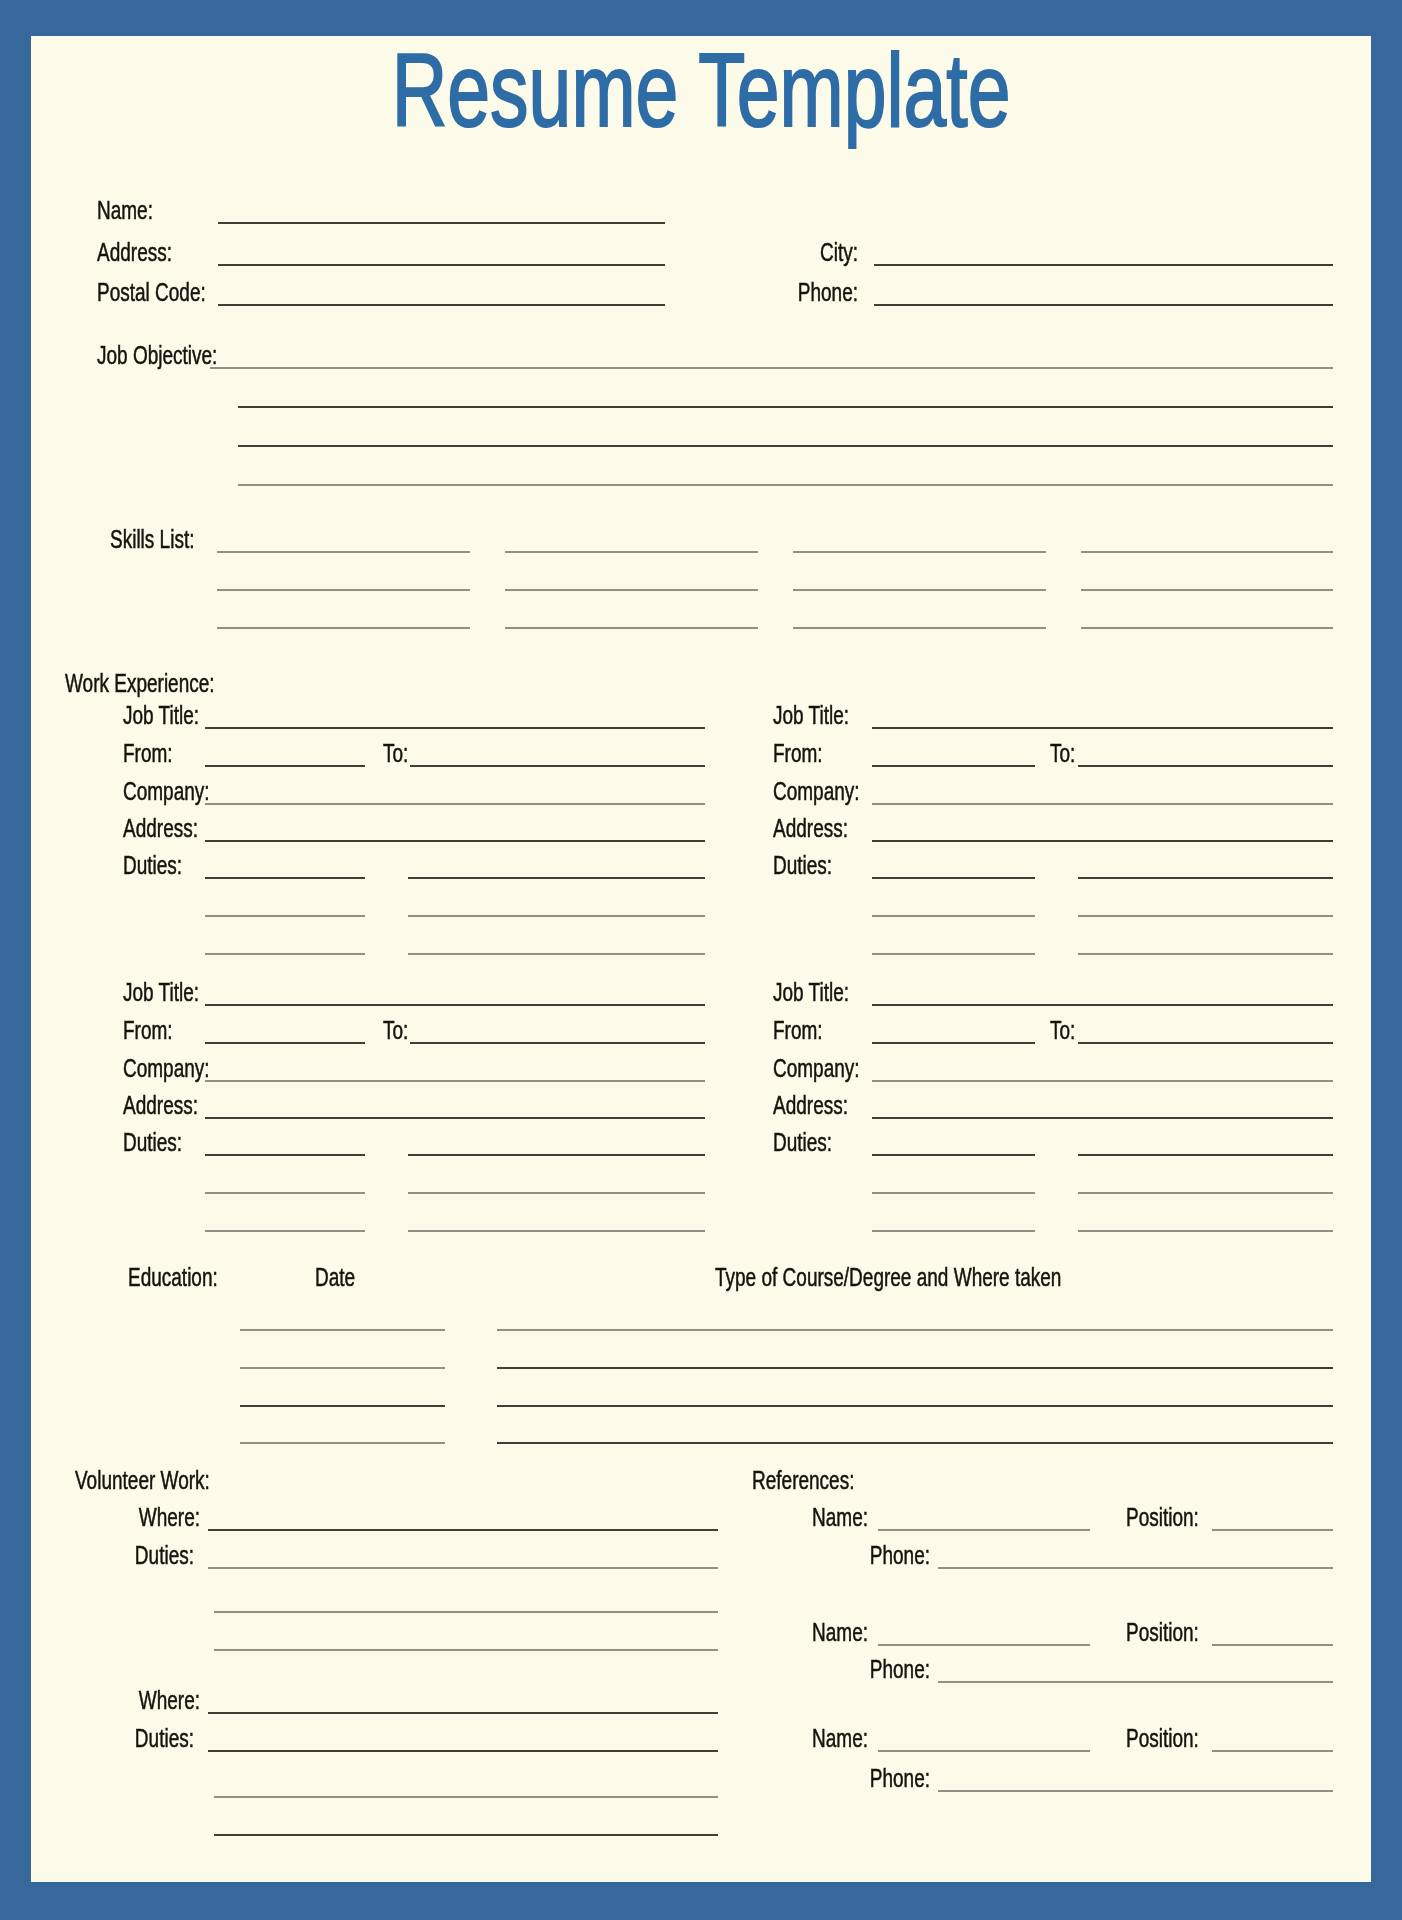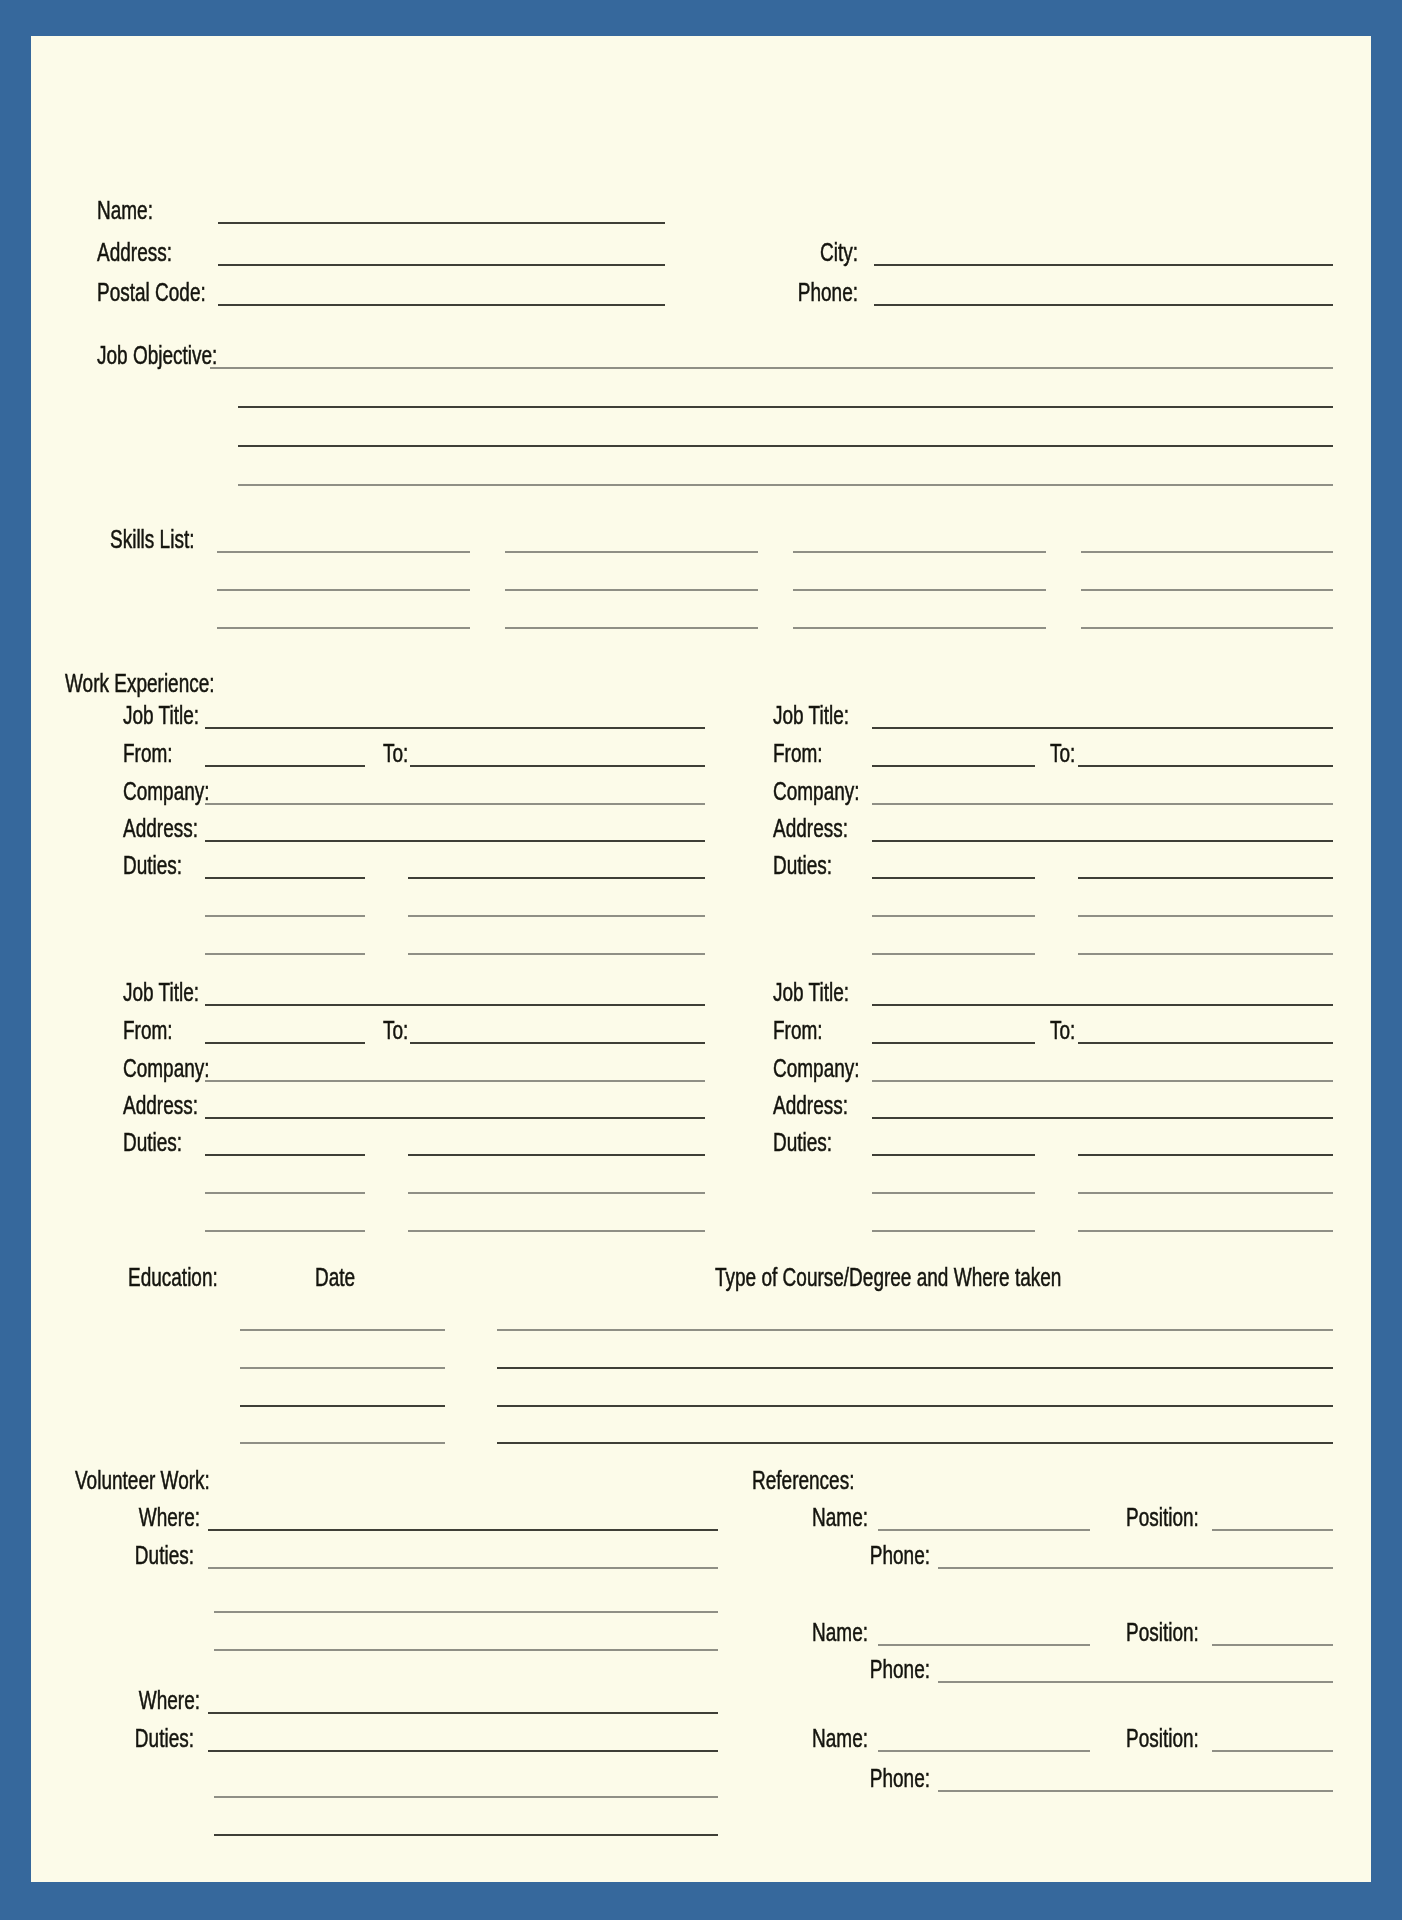--- a/index.html
+++ b/index.html
@@ -60,20 +60,23 @@
     z-index:1;
   }
   .fill.g{border-bottom-color:#8f8f85;}
 </style>
 </head>
 <body>
 
 <div class="page">
   <div class="frame"></div>
 
+  <div class="title-wrap">
+    <span class="title">Resume Template</span>
+  </div>
 
   <span class="lbl" style="left:97px;top:195px;">Name:</span>
   <input class="fill" style="left: 218px; top: 196px; width: 447px;">
 
   <span class="lbl" style="left:97px;top:237px;">Address:</span>
   <input class="fill" style="left: 218px; top: 238px; width: 447px;">
   <span class="lbl r" style="left:730px;top:237px;width:128px;">City:</span>
   <input class="fill" style="left: 874px; top: 238px; width: 459px;">
 
   <span class="lbl" style="left:97px;top:277px;">Postal Code:</span>

